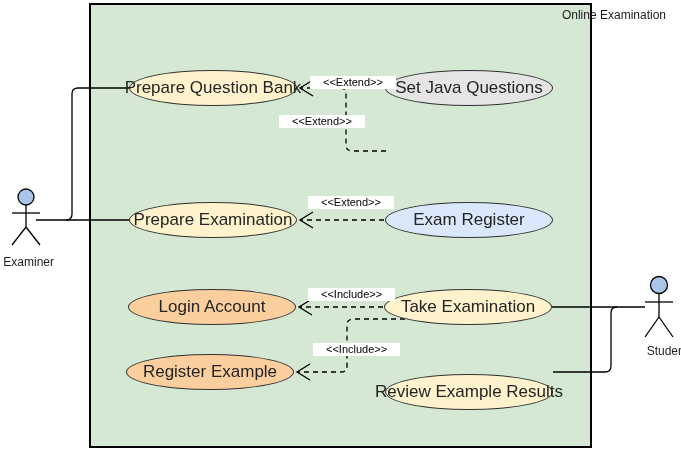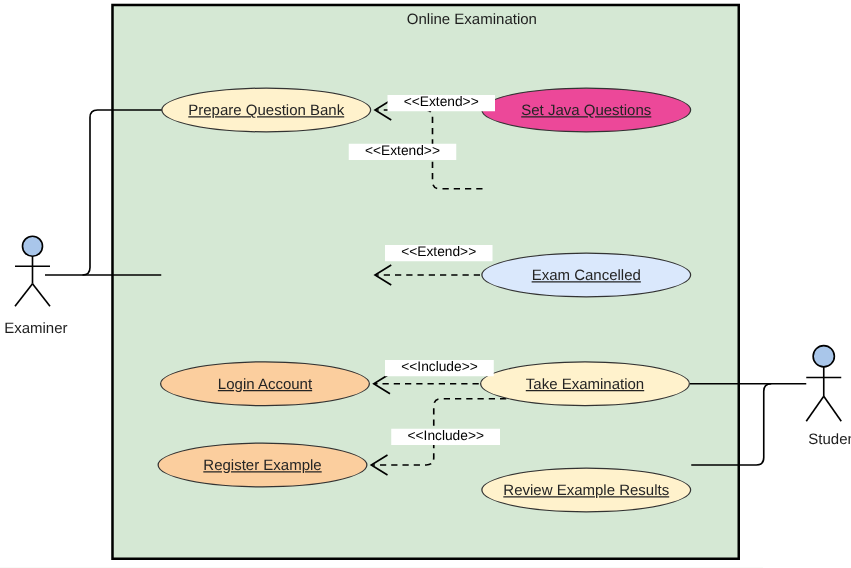--- a/index.html
+++ b/index.html
@@ -5,30 +5,29 @@
   html,body{margin:0;padding:0;background:#fff;}
   .canvas{
     position:relative;width:681px;height:454px;background:#ffffff;overflow:hidden;
     font-family:"Liberation Sans",sans-serif;color:#2b2b2b;
   }
   .boundary{
     position:absolute;left:89px;top:3px;width:503px;height:445px;
     border:2px solid #000;box-sizing:border-box;
   }
   .boundary-title{
-    position:absolute;left:89px;top:8px;width:577px;text-align:center;
+    position:absolute;left:89px;top:8px;width:577px;text-align:right;
     font-size:12px;color:#1d1d1d;
   }
   svg.wires{position:absolute;left:0;top:0;z-index:2;}
   .uc{
     position:absolute;width:168px;height:36px;border:1.4px solid #333;
     border-radius:50%;box-sizing:border-box;display:flex;align-items:center;
-    justify-content:center;font-size:12px;color:#242424;white-space:nowrap;
+    justify-content:center;font-size:17px;color:#242424;white-space:nowrap;
     z-index:3;
-    text-decoration:underline;
   }
   .stereo{
     position:absolute;background:#ffffff;color:#000;font-size:11px;
     line-height:13px;padding:0 13px;z-index:4;white-space:nowrap;
   }
   .actor-label{
     position:absolute;font-size:12px;color:#1d1d1d;text-align:right;z-index:4;
   }
 </style>
 </head>
@@ -70,25 +69,28 @@
       <line x1="659" y1="293.5" x2="659" y2="317"></line>
       <line x1="645" y1="302" x2="673" y2="302"></line>
       <line x1="659" y1="317" x2="645" y2="337"></line>
       <line x1="659" y1="317" x2="673" y2="337"></line>
     </g>
   </svg>
 
   <div class="uc" style="left: 129px; top: 70px; background: rgb(255, 242, 204);">
       <span>Prepare Question Bank</span>
     </div>
-  <div class="uc" style="left: 385px; top: 70px; background: #ec4899;">
+  <div class="uc" style="left: 385px; top: 70px; background: #e5e5e5;">
       <span>Set Java Questions</span>
     </div>
+  <div class="uc" style="left: 129px; top: 202px; background: rgb(255, 242, 204);">
+      <span>Prepare Examination</span>
+    </div>
   <div class="uc" style="left: 385px; top: 202px; background: rgb(218, 232, 252);">
-      <span>Exam Cancelled</span>
+      <span>Exam Register</span>
     </div>
   <div class="uc" style="left: 384px; top: 289px; background: rgb(255, 242, 204);">
       <span>Take Examination</span>
     </div>
   <div class="uc" style="left: 128px; top: 289px; background: rgb(251, 206, 158);">
       <span>Login Account</span>
     </div>
   <div class="uc" style="left: 126px; top: 354px; background: rgb(251, 206, 158); justify-content: center;">
       <span>Register Example</span>
     </div>

